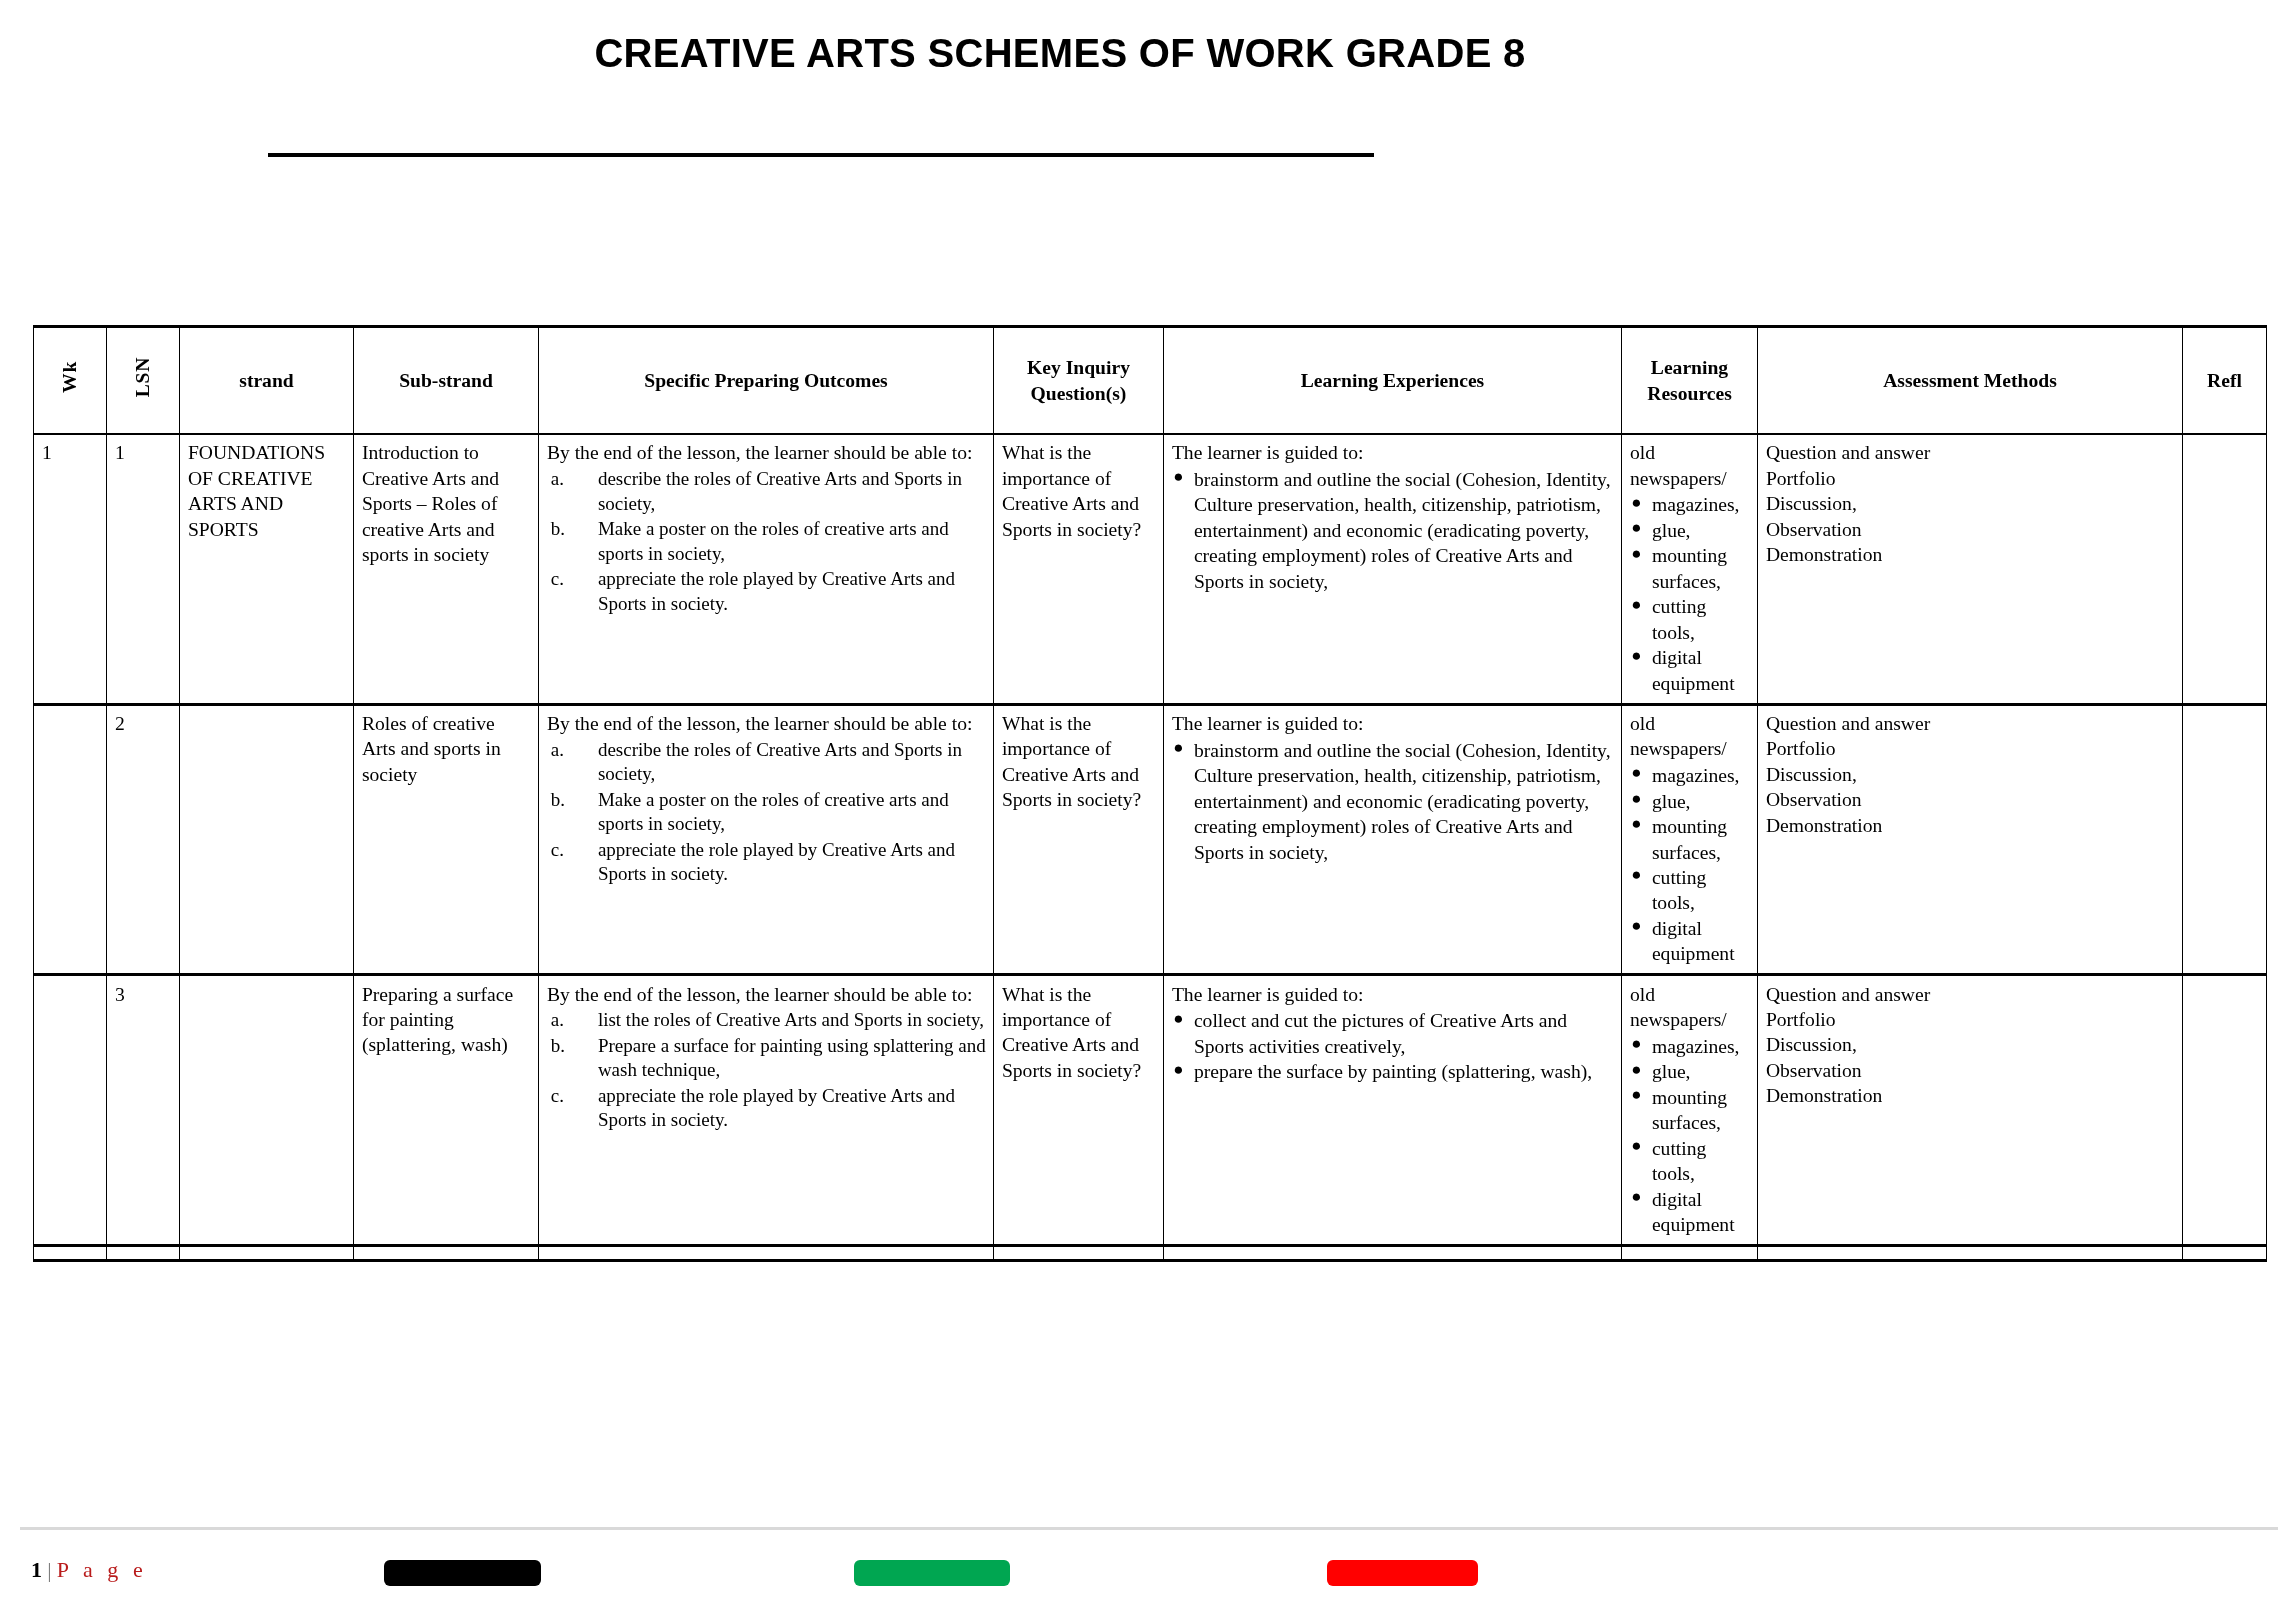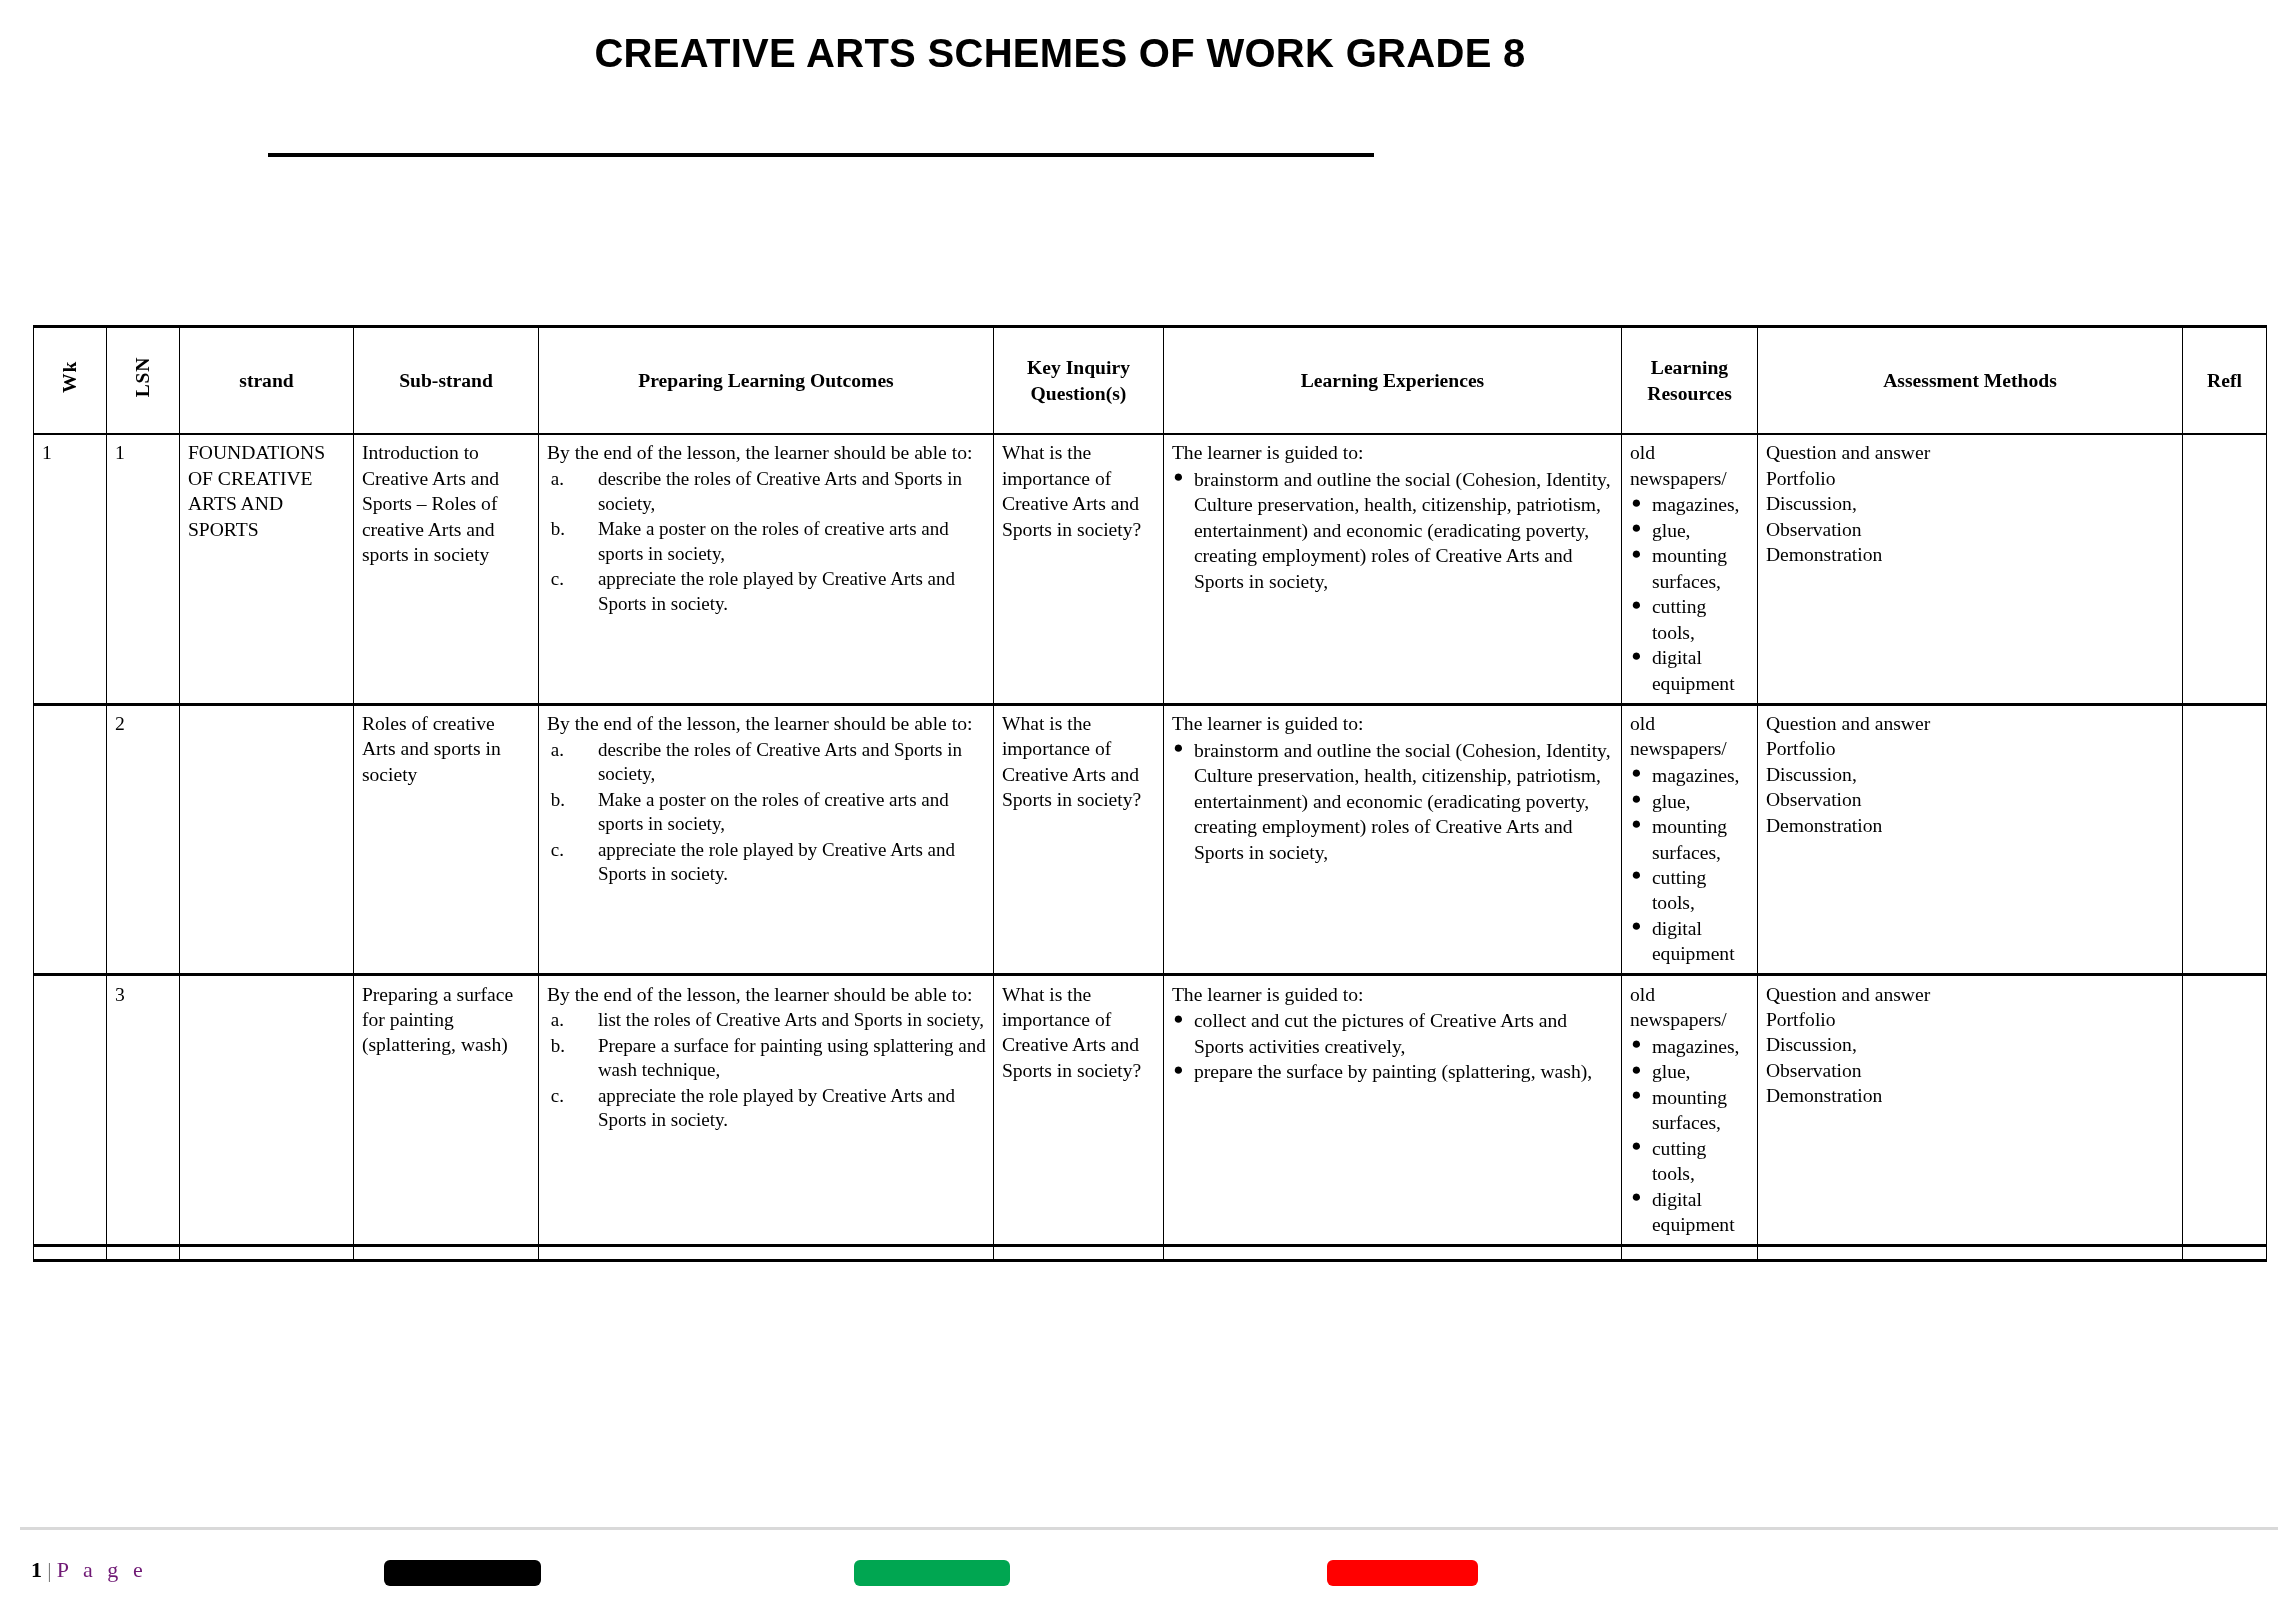--- a/index.html
+++ b/index.html
@@ -185,21 +185,21 @@
   }
   .pagenum .pn {
     font-weight: bold;
     color: #000;
   }
   .pagenum .sep {
     color: #7f7f7f;
     margin: 0 5.2px;
   }
   .pagenum .pw {
-    color: #701a75;
+    color: #b91c1c;
     letter-spacing: 4.6px;
   }
   .bar {
     position: absolute;
     height: 26px;
     border-radius: 5.9px;
     top: 7.9px;
   }
   .bar-black { left: 353px;  width: 157px; }
   .bar-green { left: 823px; width: 156px; }
@@ -233,21 +233,21 @@
     <thead>
       <tr>
         <th>
           <span class="vlabel">Wk</span>
         </th>
         <th>
           <span class="vlabel">LSN</span>
         </th>
         <th>strand</th>
         <th>Sub-strand</th>
-        <th>Preparing Learning Outcomes</th>
+        <th>Specific Preparing Outcomes</th>
         <th>Key Inquiry Question(s)</th>
         <th>Learning Experiences</th>
         <th>Learning Resources</th>
         <th>Assessment Methods</th>
         <th>Refl</th>
       </tr>
     </thead>
     <tbody>
         <tr>
           <td class="num-cell">1</td>

